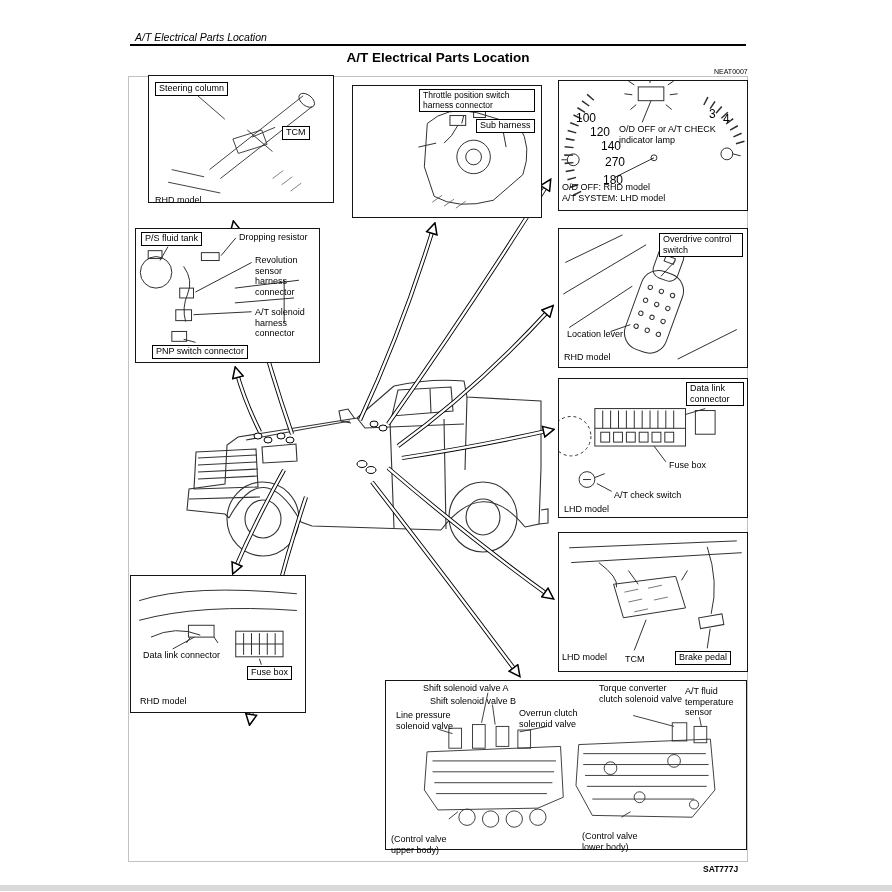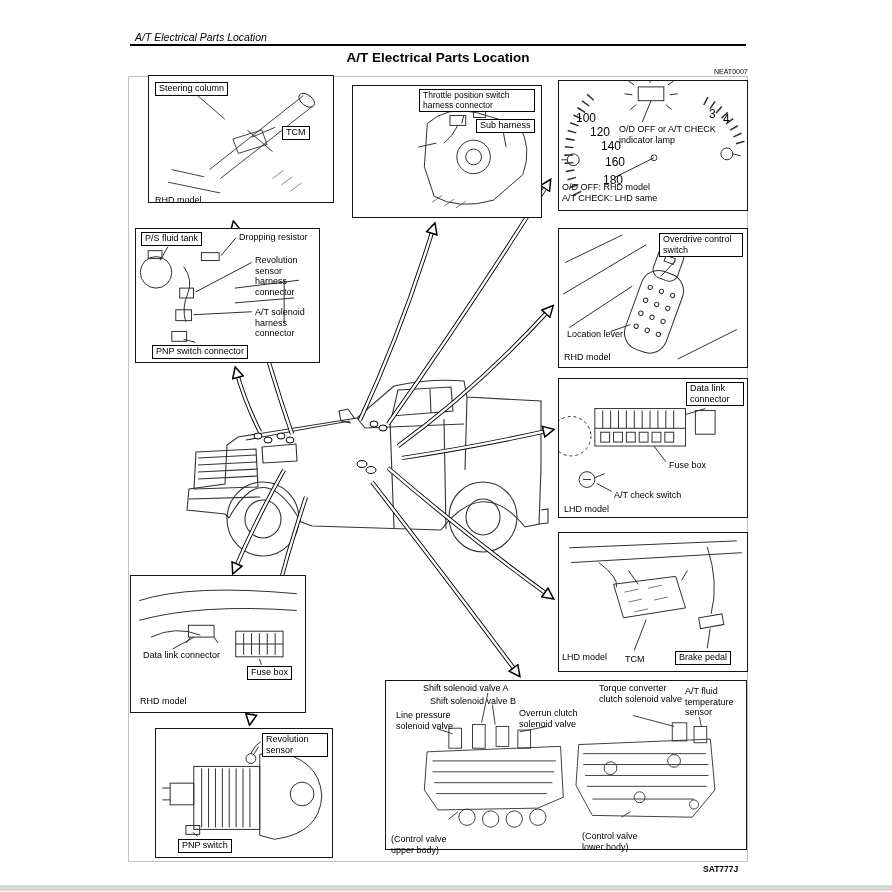--- a/index.html
+++ b/index.html
@@ -188,27 +188,27 @@
           <circle cx="96" cy="78" r="3"></circle>
         <circle cx="14" cy="80" r="6"></circle>
           <path d="M8 80 L2 80"></path>
         <circle cx="170" cy="74" r="6"></circle>
           <path d="M176 74 L184 76"></path>
       </g>
     </svg>
     <span class="tick" style="left:17px;top:30px">100</span>
     <span class="tick" style="left:31px;top:44px">120</span>
     <span class="tick" style="left:42px;top:58px">140</span>
-    <span class="tick" style="left:46px;top:74px">160</span>
+    <span class="tick" style="left:46px;top:74px">270</span>
     <span class="tick" style="left:44px;top:92px">180</span>
     <span class="tick" style="left:150px;top:26px">3</span>
     <span class="tick" style="left:164px;top:31px">4</span>
     <div class="lbl" style="left:60px;top:43px;width:112px">O/D OFF or A/T CHECK indicator lamp</div>
     <div class="lbl model" style="left:3px;top:101px">O/D OFF: RHD model</div>
-    <div class="lbl model" style="left:3px;top:112px">A/T CHECK: LHD same</div>
+    <div class="lbl model" style="left:3px;top:112px">A/T SYSTEM: LHD model</div>
   </div>
 
   <div class="panel" style="left:135px;top:228px;width:185px;height:135px">
     <svg viewBox="0 0 185 135">
       <g class="art">
         <circle cx="20" cy="44" r="16"></circle>
           <rect x="12" y="22" width="14" height="8"></rect>
         <rect x="66" y="24" width="18" height="8"></rect>
         <path d="M101 9 L86 27"></path>
         <path d="M48 38 Q58 52 52 66 M52 66 Q46 80 50 94"></path>
@@ -321,39 +321,20 @@
         <path d="M114 58 V80 M122 58 V80 M130 58 V80 M138 58 V80 M146 58 V80 M106 69 H154"></path>
         <path d="M42 74 L64 62"></path>
         <path d="M132 90 L130 84"></path>
       </g>
     </svg>
     <div class="lbl" style="left:12px;top:74px">Data link connector</div>
     <div class="lbl boxed" style="left:116px;top:90px">Fuse box</div>
     <div class="lbl model" style="left:9px;top:120px">RHD model</div>
   </div>
 
-  <div class="panel" style="left:155px;top:728px;width:178px;height:130px">
-    <svg viewBox="0 0 178 130">
-      <g class="art">
-        <path d="M118 22 Q166 30 168 68 Q166 106 120 112 L105 108 L105 26 Z"></path>
-        <circle cx="148" cy="66" r="12"></circle>
-        <rect x="38" y="38" width="67" height="64"></rect>
-        <path d="M46 40 V100 M53 40 V100 M60 40 V100 M67 40 V100 M74 40 V100 M81 40 V100 M88 40 V100 M95 40 V100"></path>
-        <rect x="14" y="55" width="24" height="22"></rect>
-        <path d="M6 60 L14 60 M6 72 L14 72"></path>
-        <circle cx="96" cy="30" r="5"></circle>
-        <path d="M96 25 Q100 16 106 13"></path>
-        <path d="M104 18 L98 27"></path>
-        <rect x="30" y="98" width="14" height="9"></rect>
-        <path d="M42 109 L37 105"></path>
-      </g>
-    </svg>
-    <div class="lbl boxed" style="left:106px;top:4px;width:66px">Revolution sensor</div>
-    <div class="lbl boxed" style="left:22px;top:110px">PNP switch</div>
-  </div>
 
   <div class="panel" style="left:385px;top:680px;width:362px;height:170px">
     <svg viewBox="0 0 362 185">
       <g class="art">
         <path d="M28 78 L175 72 L178 128 L150 140 L40 142 L25 120 Z"></path>
         <rect x="52" y="52" width="14" height="22"></rect>
           <rect x="78" y="48" width="14" height="26"></rect>
         <rect x="104" y="50" width="14" height="22"></rect>
           <rect x="128" y="54" width="14" height="20"></rect>
         <path d="M34 88 H170 M34 100 H168 M36 112 H166 M38 124 H160"></path>

